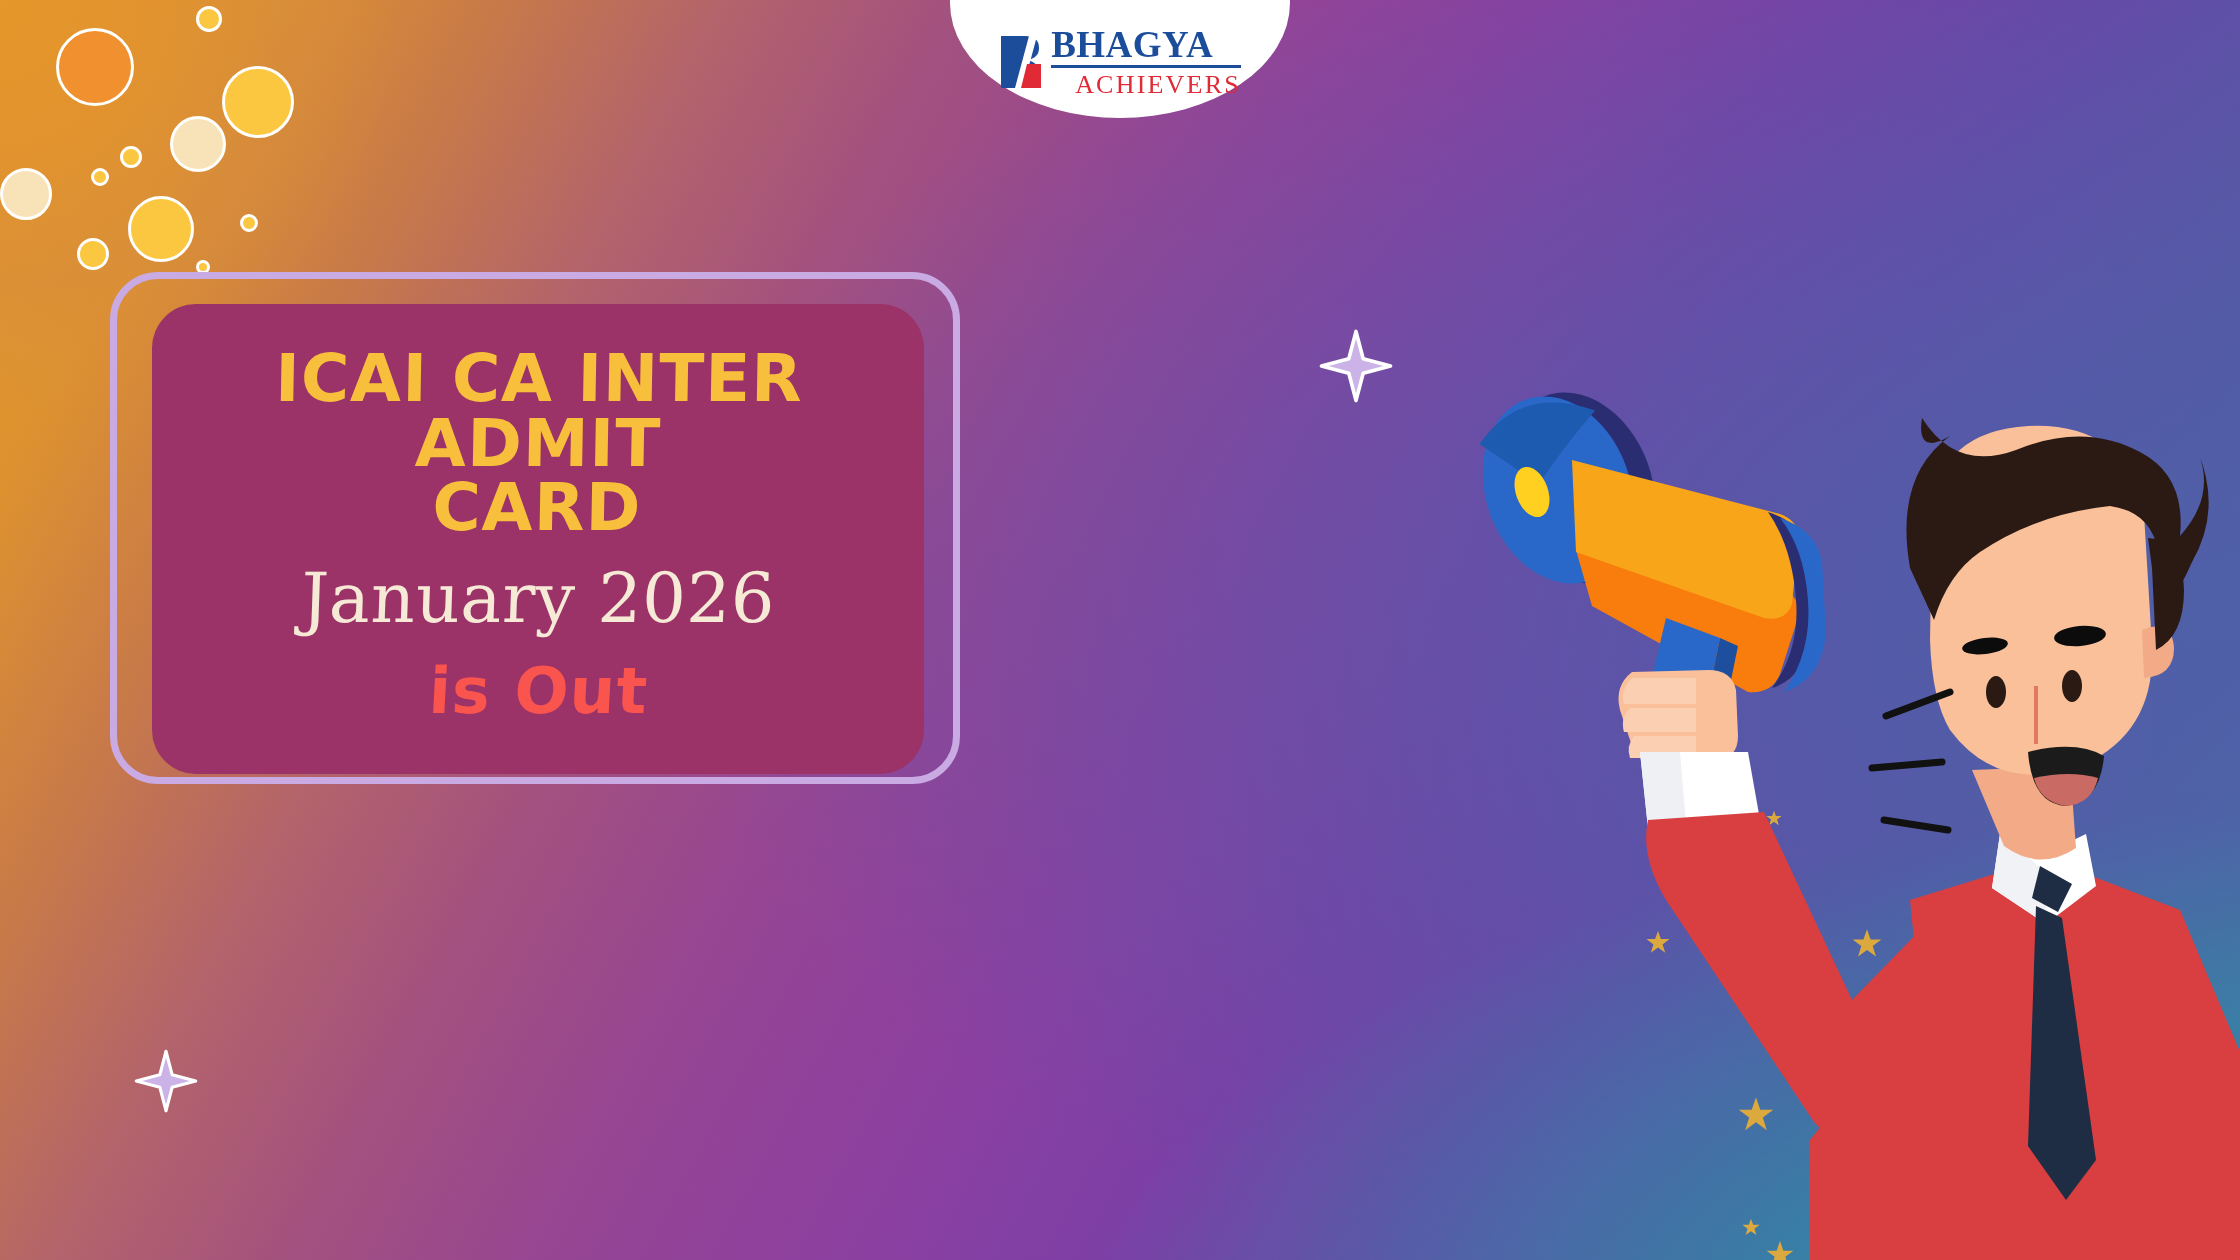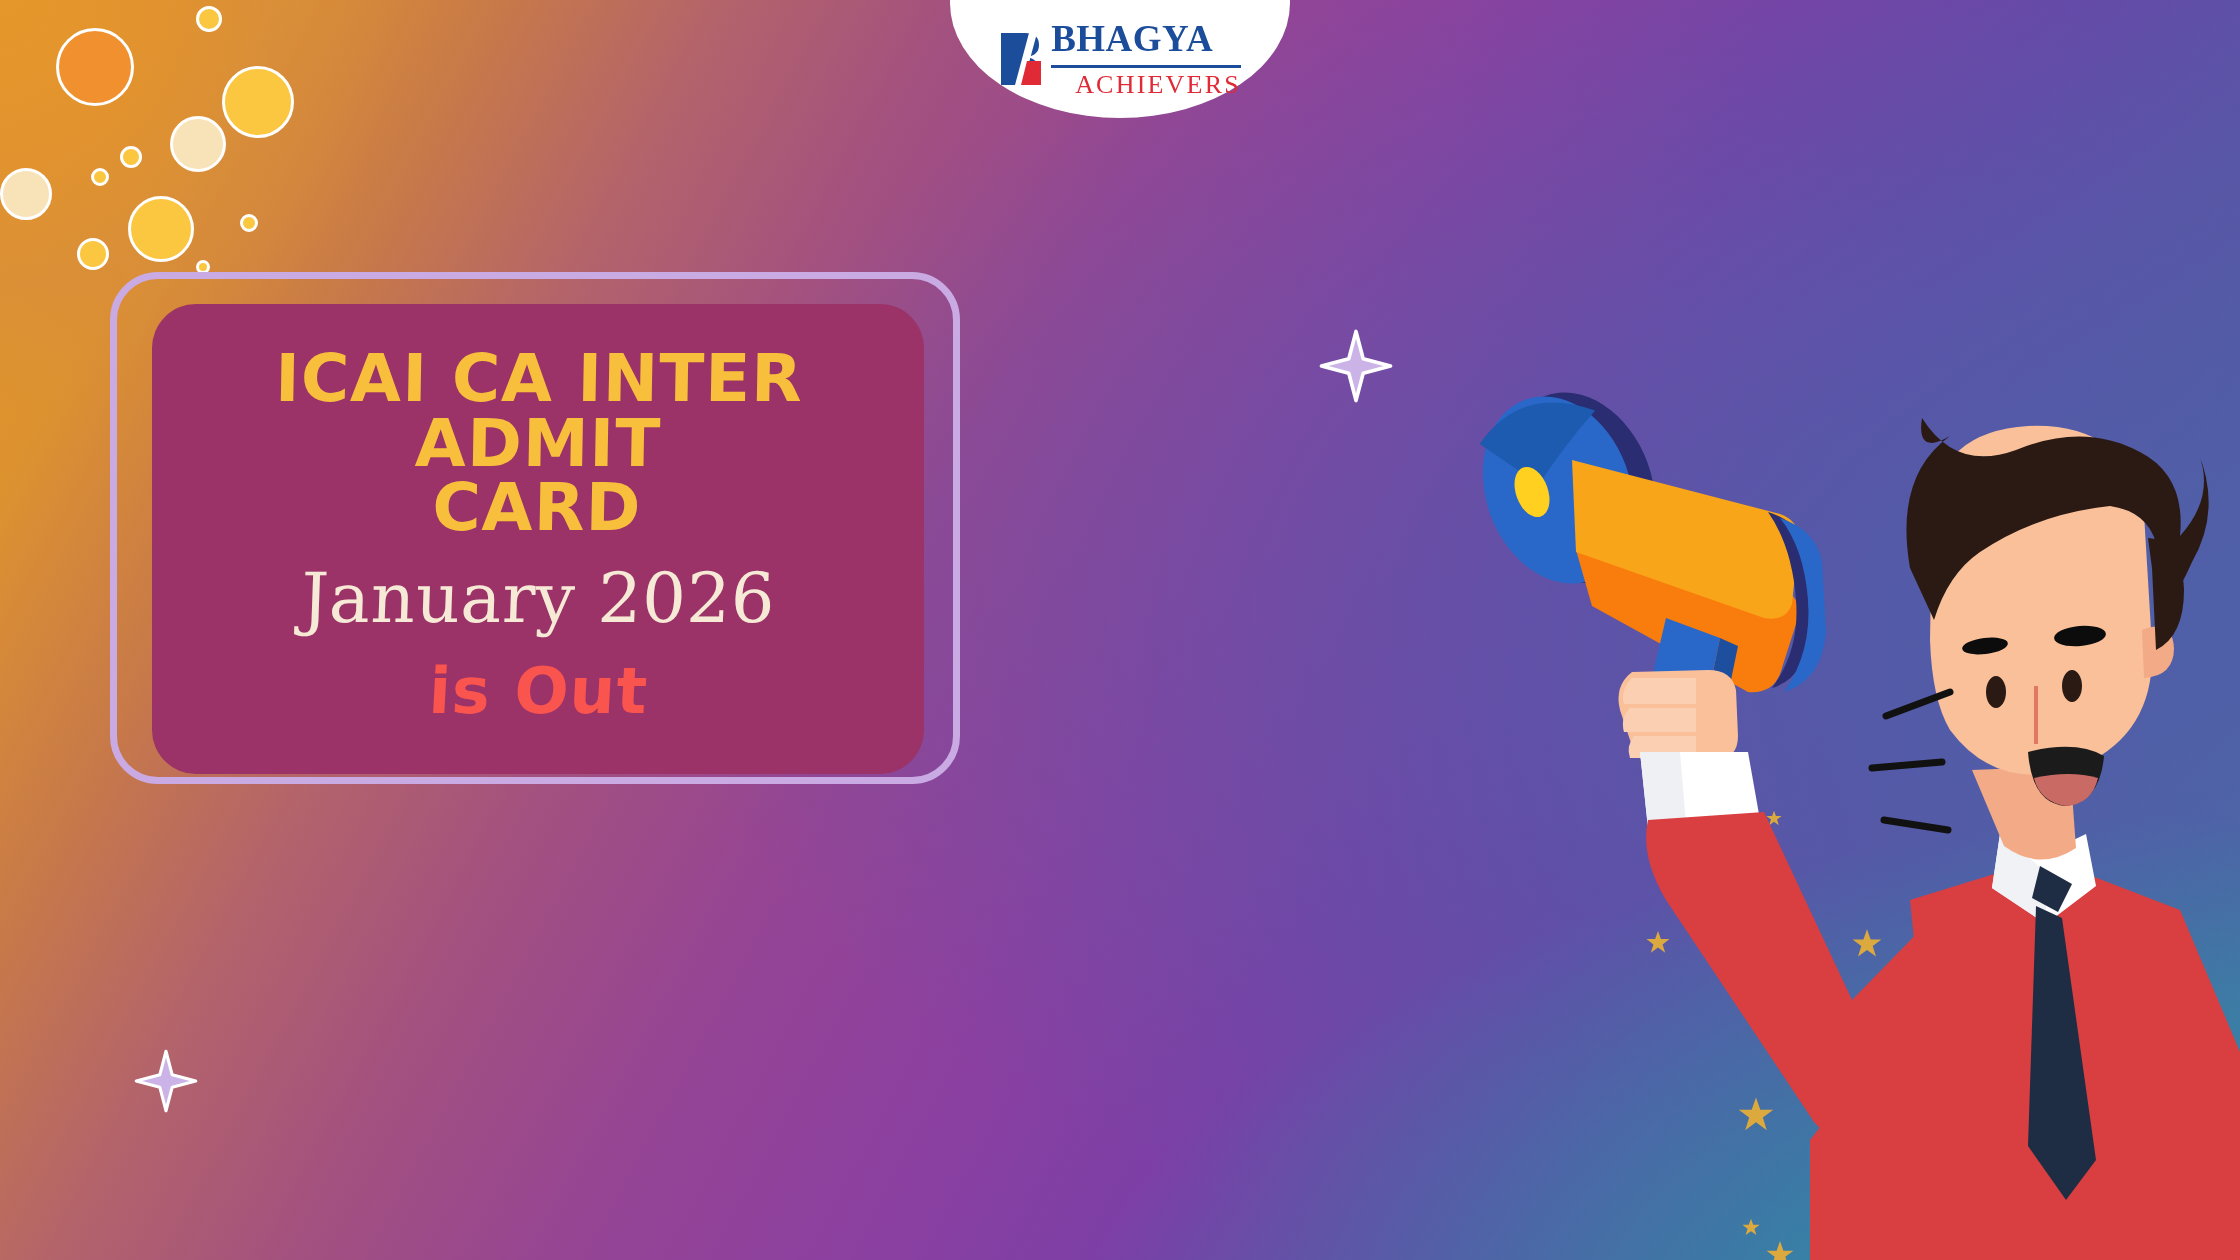--- a/index.html
+++ b/index.html
@@ -53,21 +53,21 @@
     background:#ffffff;border-radius:50%;
     display:flex;align-items:flex-end;justify-content:center;
     padding-bottom:14px;box-sizing:border-box;
   }
   .logo-inner{display:flex;align-items:center;gap:6px;transform:translateY(-6px);}
   .logo-mark{width:46px;height:56px;position:relative;}
   .logo-words{display:flex;flex-direction:column;line-height:1;}
   .logo-top{
     font-family:"Liberation Serif",serif;font-weight:bold;
     font-size:37px;letter-spacing:.5px;color:#1b4d9b;
-    border-bottom:3px solid #1b4d9b;padding-bottom:8px;
+    border-bottom:3px solid #1b4d9b;padding-bottom:2px;
   }
   .logo-bottom{
     font-family:"Liberation Serif",serif;
     font-size:26px;letter-spacing:2.2px;color:#e02a36;
     padding-top:4px;text-align:center;margin-left:24px;
   }
 
   
   .card-outline{
     position:absolute;left:110px;top:272px;width:850px;height:512px;

